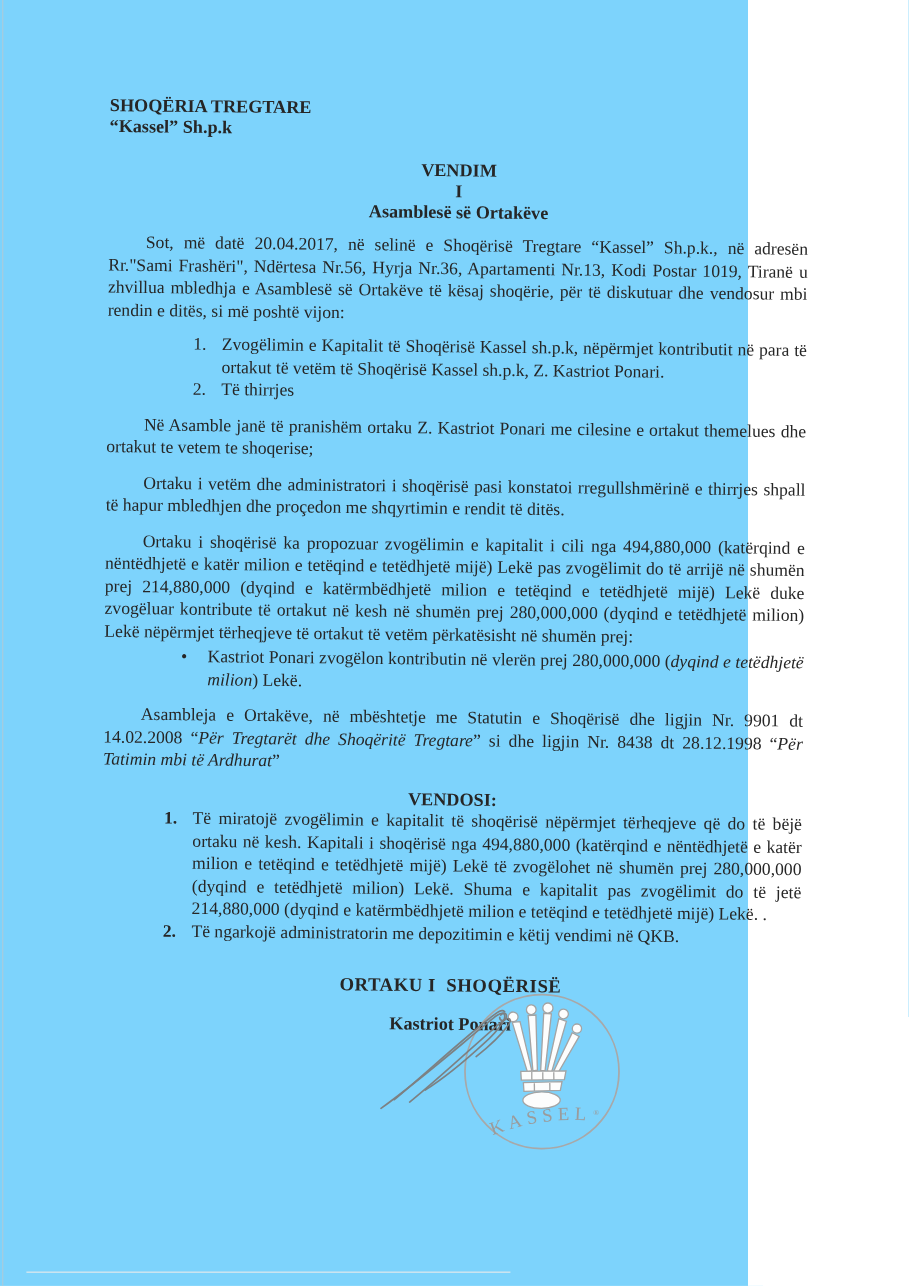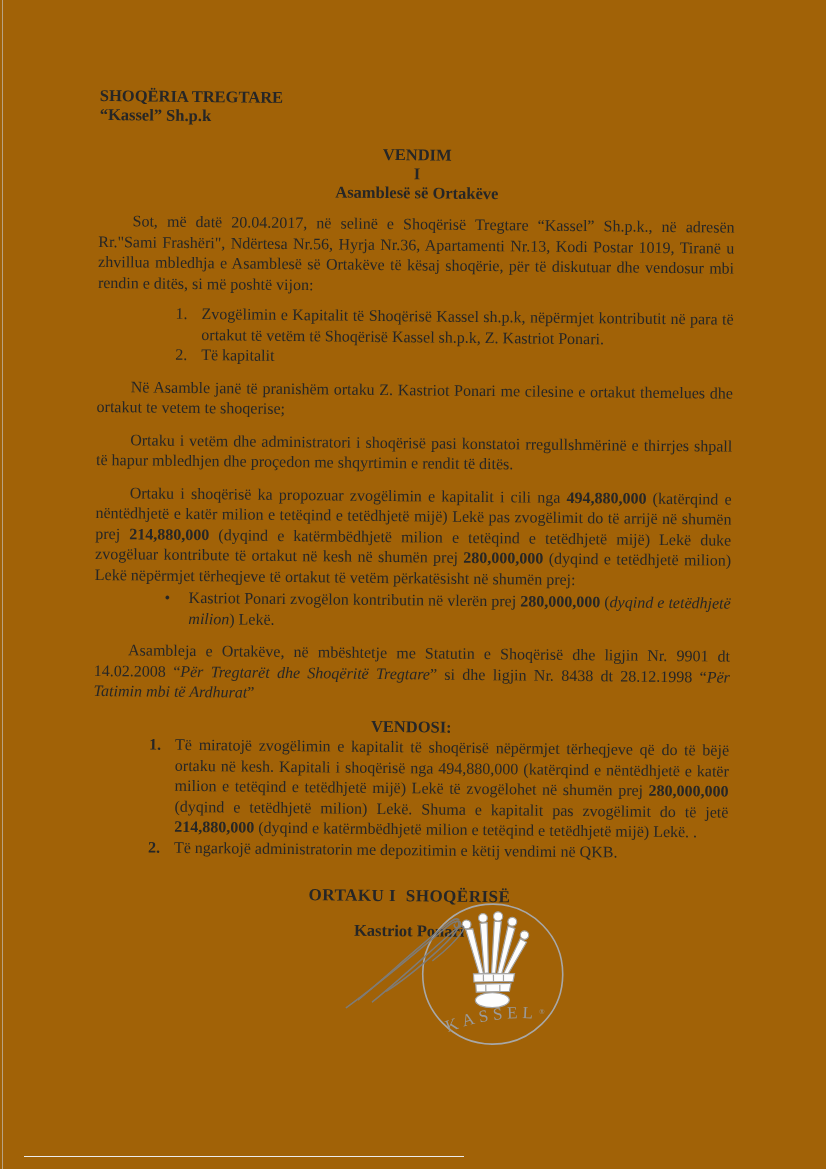--- a/index.html
+++ b/index.html
@@ -1,20 +1,20 @@
 <!DOCTYPE html>
 <html><head>
 <meta charset="utf-8">
 <style>
   html,body{margin:0;padding:0;}
   body{
     width:826px;height:1169px;background:#ffffff;overflow:hidden;
     font-family:"Liberation Serif","DejaVu Serif",serif;color:#262626;
   }
-  .page{position:relative;width:826px;height:1169px;background:#a16207;}
+  .page{position:relative;width:680px;height:1169px;background:#7dd3fc;}
   .left-edge{position:absolute;left:2px;top:0;width:1px;height:1169px;background:#c4c4c4;opacity:.65;}
   .bottom-line{position:absolute;left:24px;top:1156px;width:440px;height:1px;background:#ececec;}
   .content{
     position:absolute;left:100px;top:86px;width:636px;
     transform:rotate(0.6deg);transform-origin:0 0;
     font-size:16px;line-height:20.5px;
   }
   .letterhead{font-weight:bold;font-size:16.5px;line-height:19px;}
   .doc-title{margin-top:18px;text-align:center;font-weight:bold;font-size:16.5px;line-height:19px;}
   .para{margin:12px 0 0;text-indent:34px;text-align:justify;}
@@ -22,21 +22,21 @@
   .num-row{display:flex;padding-left:78px;}
   .num-row .marker{flex:none;width:26px;}
   .num-row .text{flex:1;text-align:justify;}
   .dec-row{display:flex;padding-left:56px;}
   .dec-row .marker{flex:none;width:26px;font-weight:bold;}
   .dec-row .text{flex:1;text-align:justify;}
   .bullet-row{display:flex;padding-left:70px;margin-top:2px;}
   .bullet-row .marker{flex:none;width:24px;}
   .bullet-row .text{flex:1;text-align:justify;}
   .section-heading{margin-top:12px;text-align:center;font-weight:bold;font-size:16.5px;}
-  .seg-bold{font-weight:bold;}
+  .seg-bold{font-weight:normal;}
   .seg-italic{font-style:italic;}
   .sig-block{position:relative;margin-top:26px;}
   .sig-heading{text-align:center;font-weight:bold;font-size:17px;letter-spacing:.5px;white-space:pre;}
   .sig-name{margin-top:14px;text-align:center;font-weight:bold;font-size:16.5px;}
   .sig-svg{position:absolute;left:calc(50% - 66px);top:-8px;z-index:2;pointer-events:none;}
   .stamp-brand{font-family:"Liberation Serif","DejaVu Serif",serif;font-size:17px;letter-spacing:4.5px;fill:#9b9b9b;}
   .stamp-reg{font-family:"Liberation Serif","DejaVu Serif",serif;font-size:7px;fill:#9b9b9b;}
 </style>
 </head>
 <body>
@@ -60,21 +60,21 @@
 
     <p class="para"><span>Sot, më datë 20.04.2017, në selinë e Shoqërisë Tregtare “Kassel” Sh.p.k., në adresën Rr."Sami Frashëri", Ndërtesa Nr.56, Hyrja Nr.36, Apartamenti Nr.13, Kodi Postar 1019, Tiranë u zhvillua mbledhja e Asamblesë së Ortakëve të kësaj shoqërie, për të diskutuar dhe vendosur mbi rendin e ditës, si më poshtë vijon:</span></p>
 
     <div class="num-list">
       <div class="num-row">
         <span class="marker">1.</span>
         <span class="text"><span>Zvogëlimin e Kapitalit të Shoqërisë Kassel sh.p.k, nëpërmjet kontributit në para të ortakut të vetëm të Shoqërisë Kassel sh.p.k, Z. Kastriot Ponari.</span></span>
       </div>
       <div class="num-row">
         <span class="marker">2.</span>
-        <span class="text"><span>Të kapitalit</span></span>
+        <span class="text"><span>Të thirrjes</span></span>
       </div>
     </div>
 
     <p class="para"><span>Në Asamble janë të pranishëm ortaku Z. Kastriot Ponari me cilesine e ortakut themelues dhe ortakut te vetem te shoqerise;</span></p>
 
     <p class="para"><span>Ortaku i vetëm dhe administratori i shoqërisë pasi konstatoi rregullshmërinë e thirrjes shpall të hapur mbledhjen dhe proçedon me shqyrtimin e rendit të ditës.</span></p>
 
     <p class="para"><span>Ortaku i shoqërisë ka propozuar zvogëlimin e kapitalit i cili nga </span><span class="seg-bold">494,880,000</span><span> (katërqind e nëntëdhjetë e katër milion e tetëqind e tetëdhjetë mijë) Lekë pas zvogëlimit do të arrijë në shumën prej </span><span class="seg-bold">214,880,000</span><span> (dyqind e katërmbëdhjetë milion e tetëqind e tetëdhjetë mijë) Lekë duke zvogëluar kontribute të ortakut në kesh në shumën prej </span><span class="seg-bold">280,000,000</span><span> (dyqind e tetëdhjetë milion) Lekë nëpërmjet tërheqjeve të ortakut të vetëm përkatësisht në shumën prej:</span></p>
 
     <div class="bullet-row">

